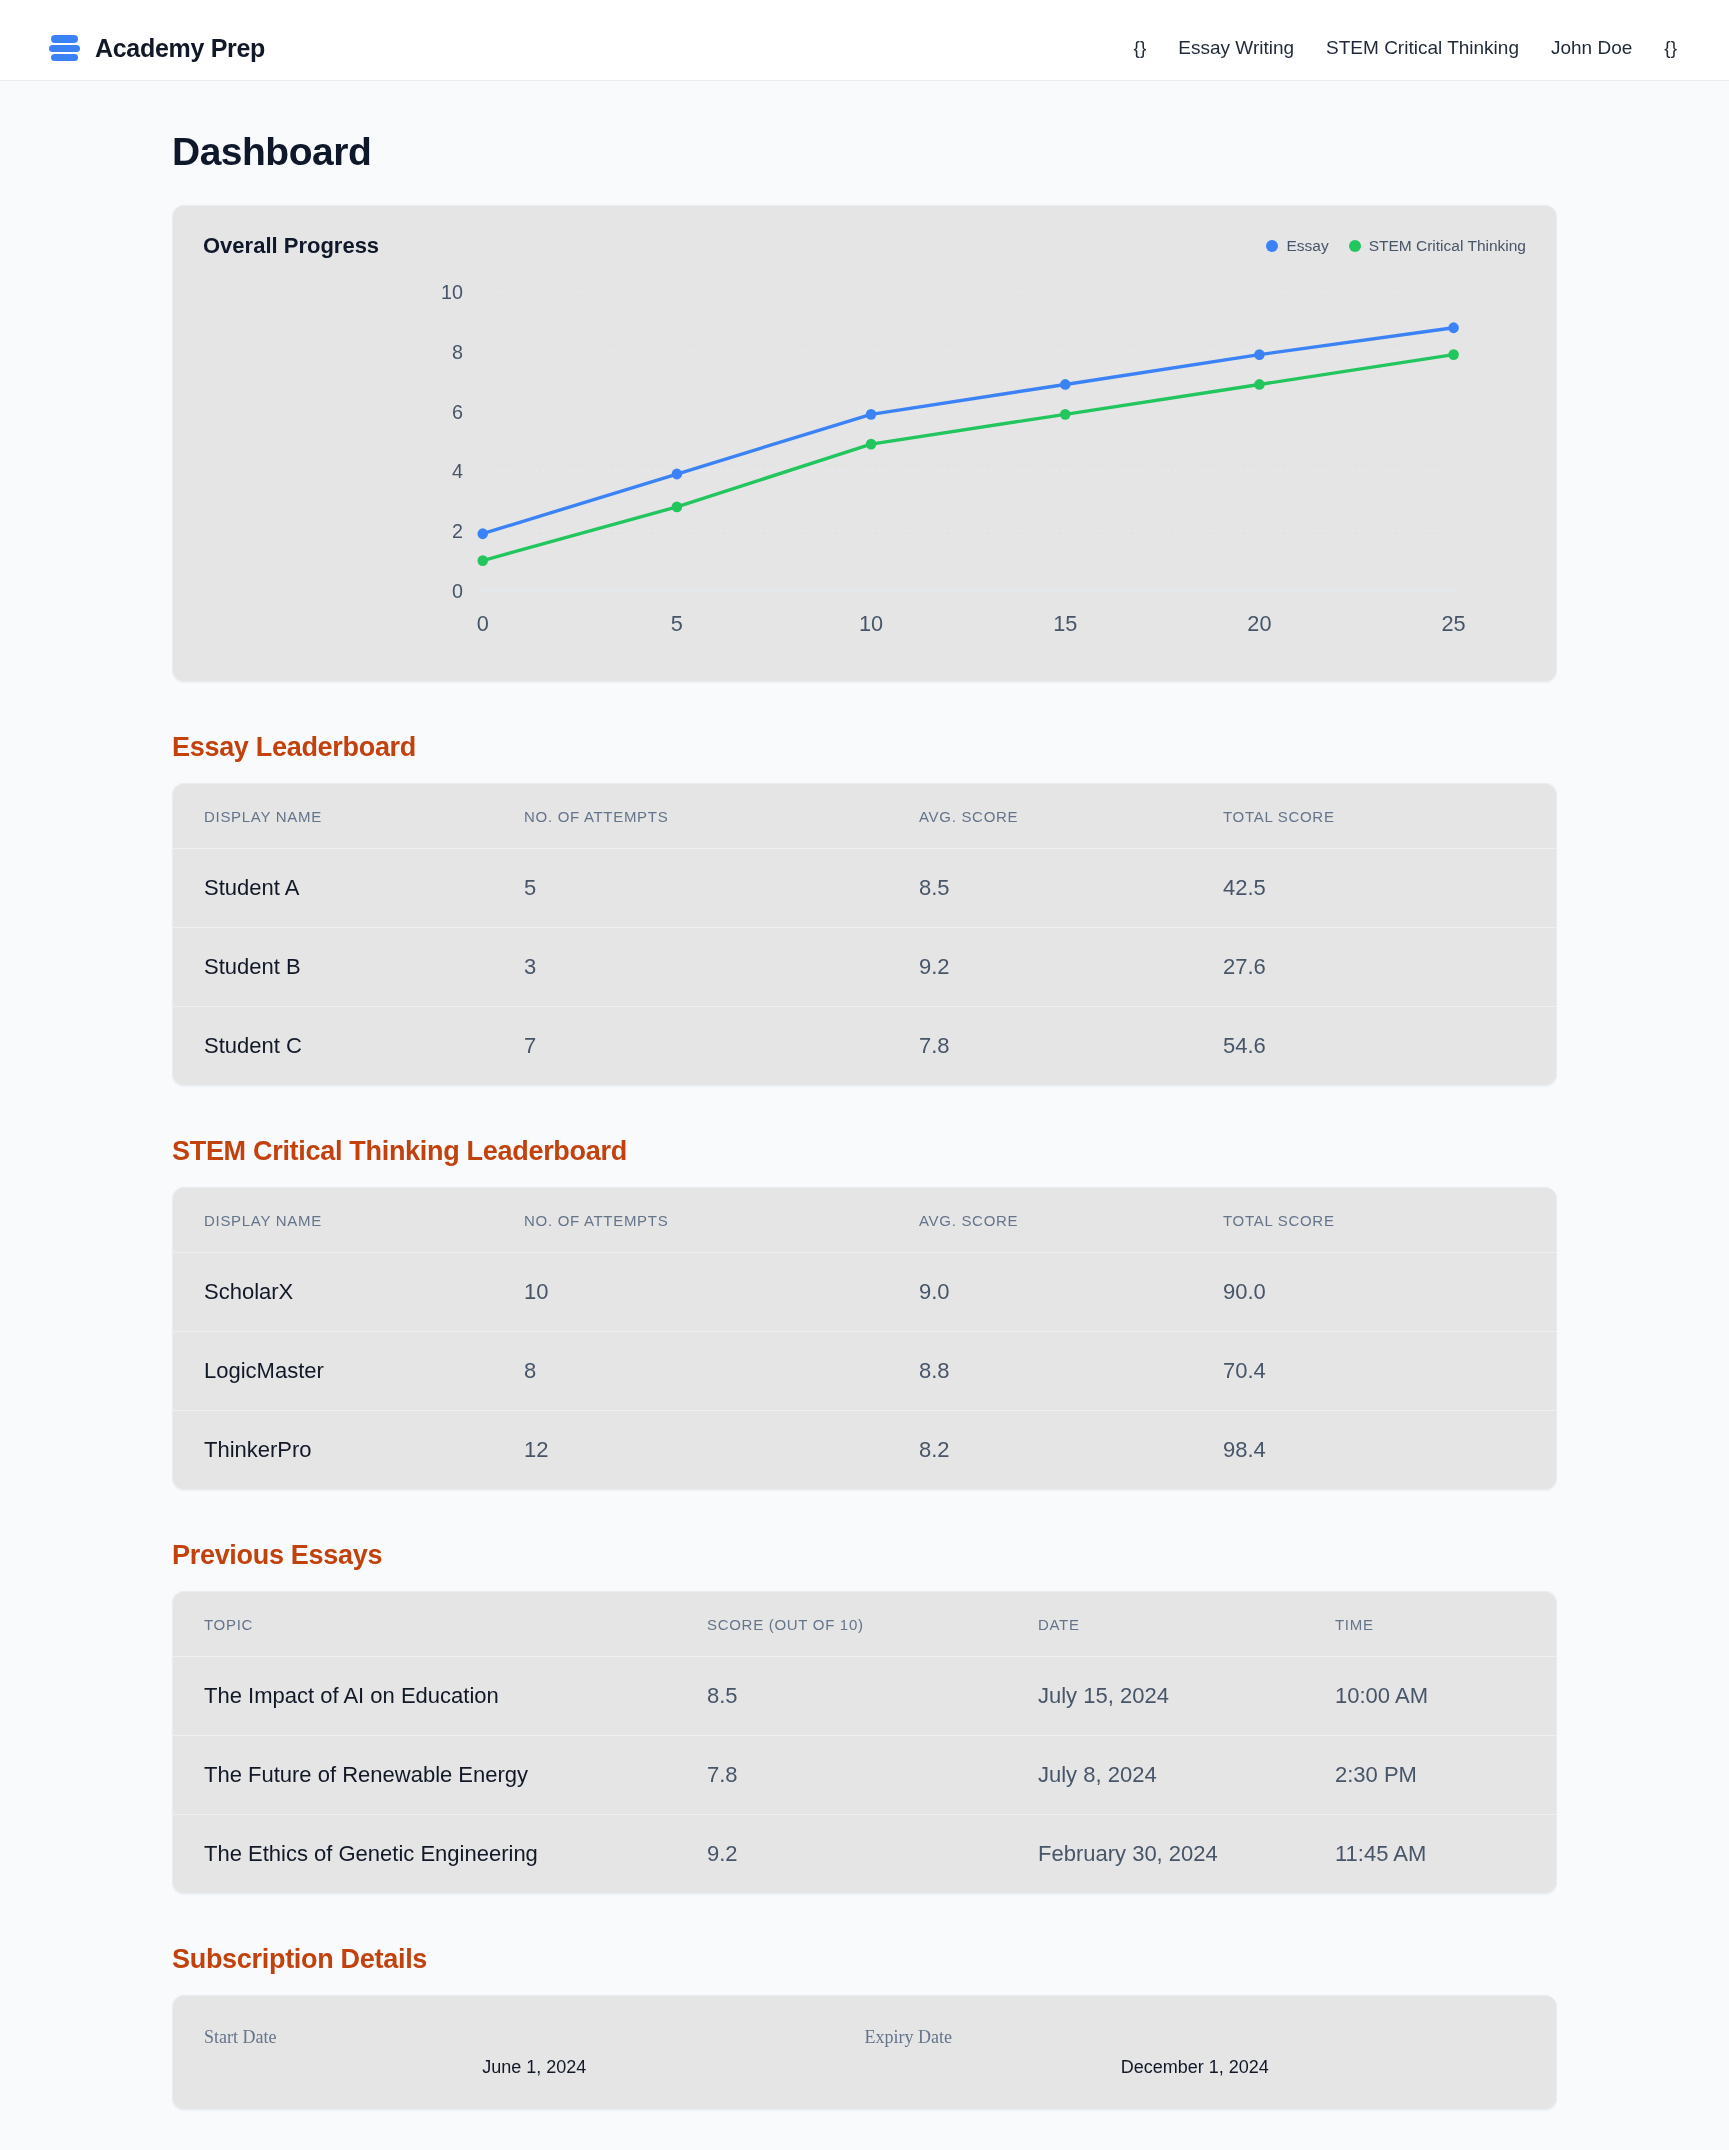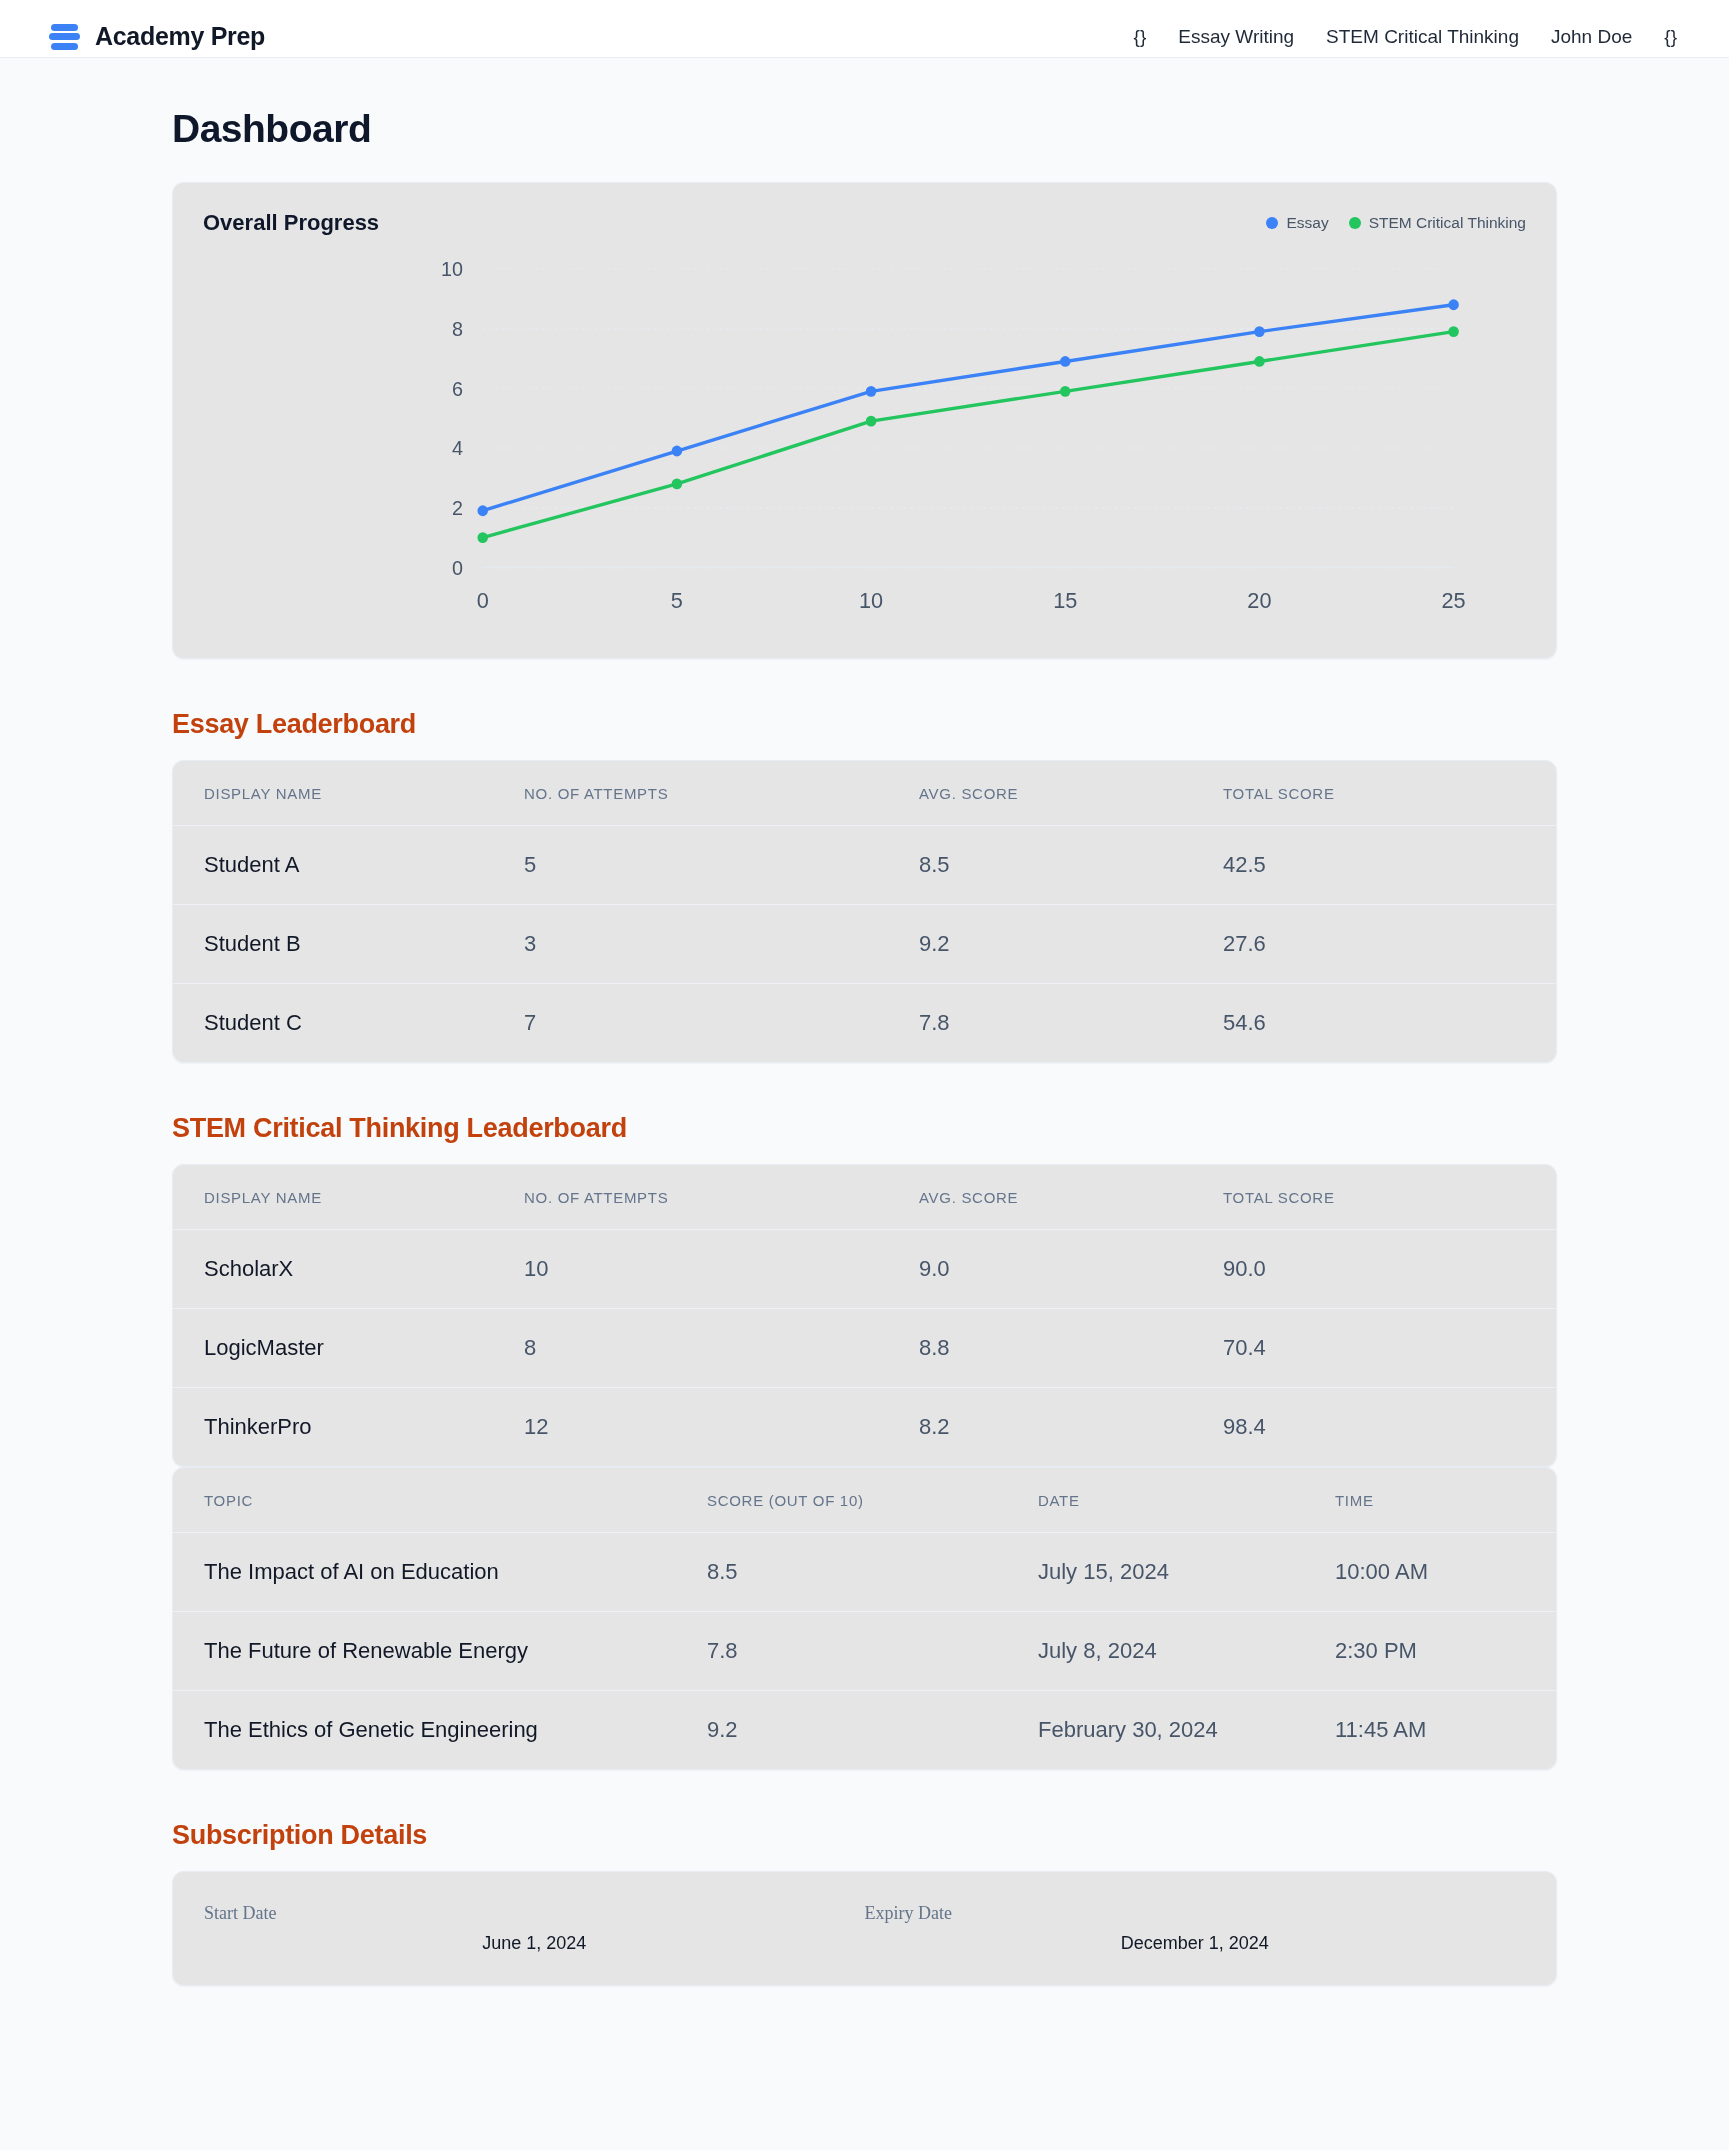--- a/index.html
+++ b/index.html
@@ -6,21 +6,21 @@
   html, body {
     width: 1729px;
     background: #f8fafc;
     font-family: "Liberation Sans", sans-serif;
     -webkit-font-smoothing: antialiased;
   }
   body { padding-bottom: 81px; }
 
   
   .navbar {
-    height: 58px;
+    height: 81px;
     background: #ffffff;
     border-bottom: 0.7px solid #e8edf3;
     display: flex;
     align-items: center;
     padding: 16px 32px 0 49px;
     position: relative;
   }
   .brand { display: flex; align-items: center; gap: 15px; }
   .brand-logo { width: 31px; height: 31px; position: relative; }
   .brand-logo span {
@@ -246,20 +246,21 @@
         <tr>
           <td class="col-1 primary">ThinkerPro</td>
           <td class="col-2">12</td>
           <td class="col-3">8.2</td>
           <td>98.4</td>
         </tr>
       </tbody>
     </table>
   </div>
 
+  <h2 class="section-title">Previous Essays</h2>
   <div class="card">
     <table>
       <thead>
         <tr>
           <th class="essay-col-1">TOPIC</th>
           <th class="essay-col-2">SCORE (OUT OF 10)</th>
           <th class="essay-col-3">DATE</th>
           <th>TIME</th>
         </tr>
       </thead>

